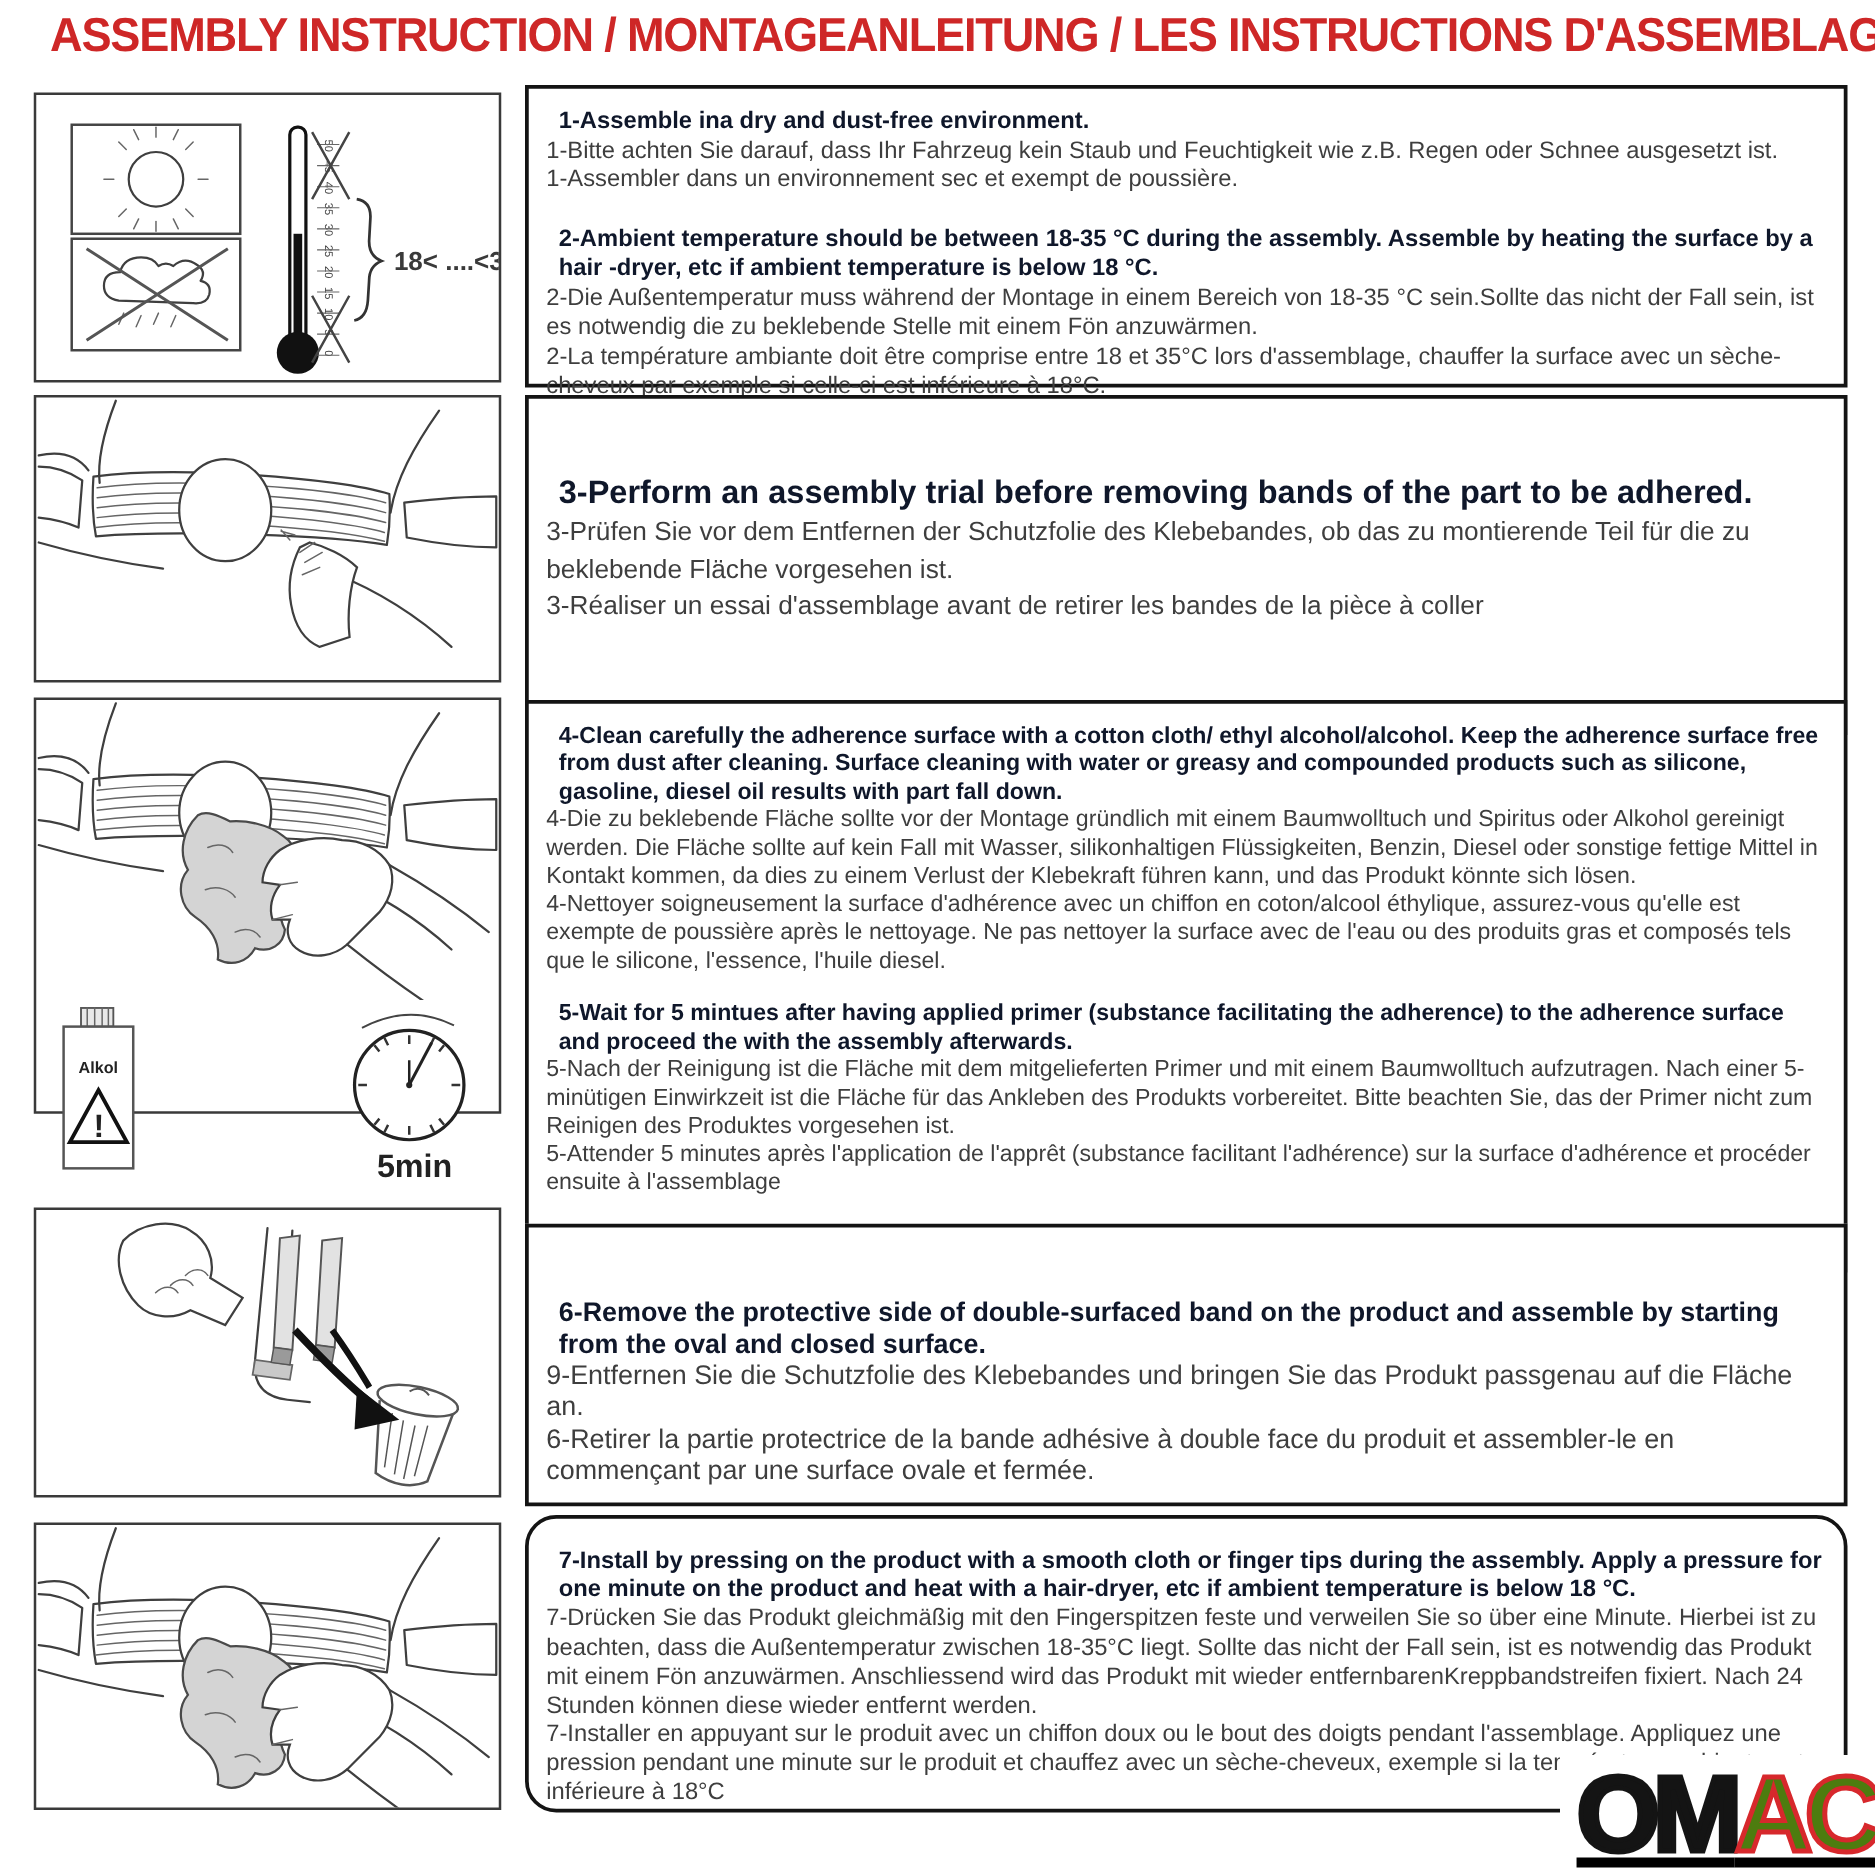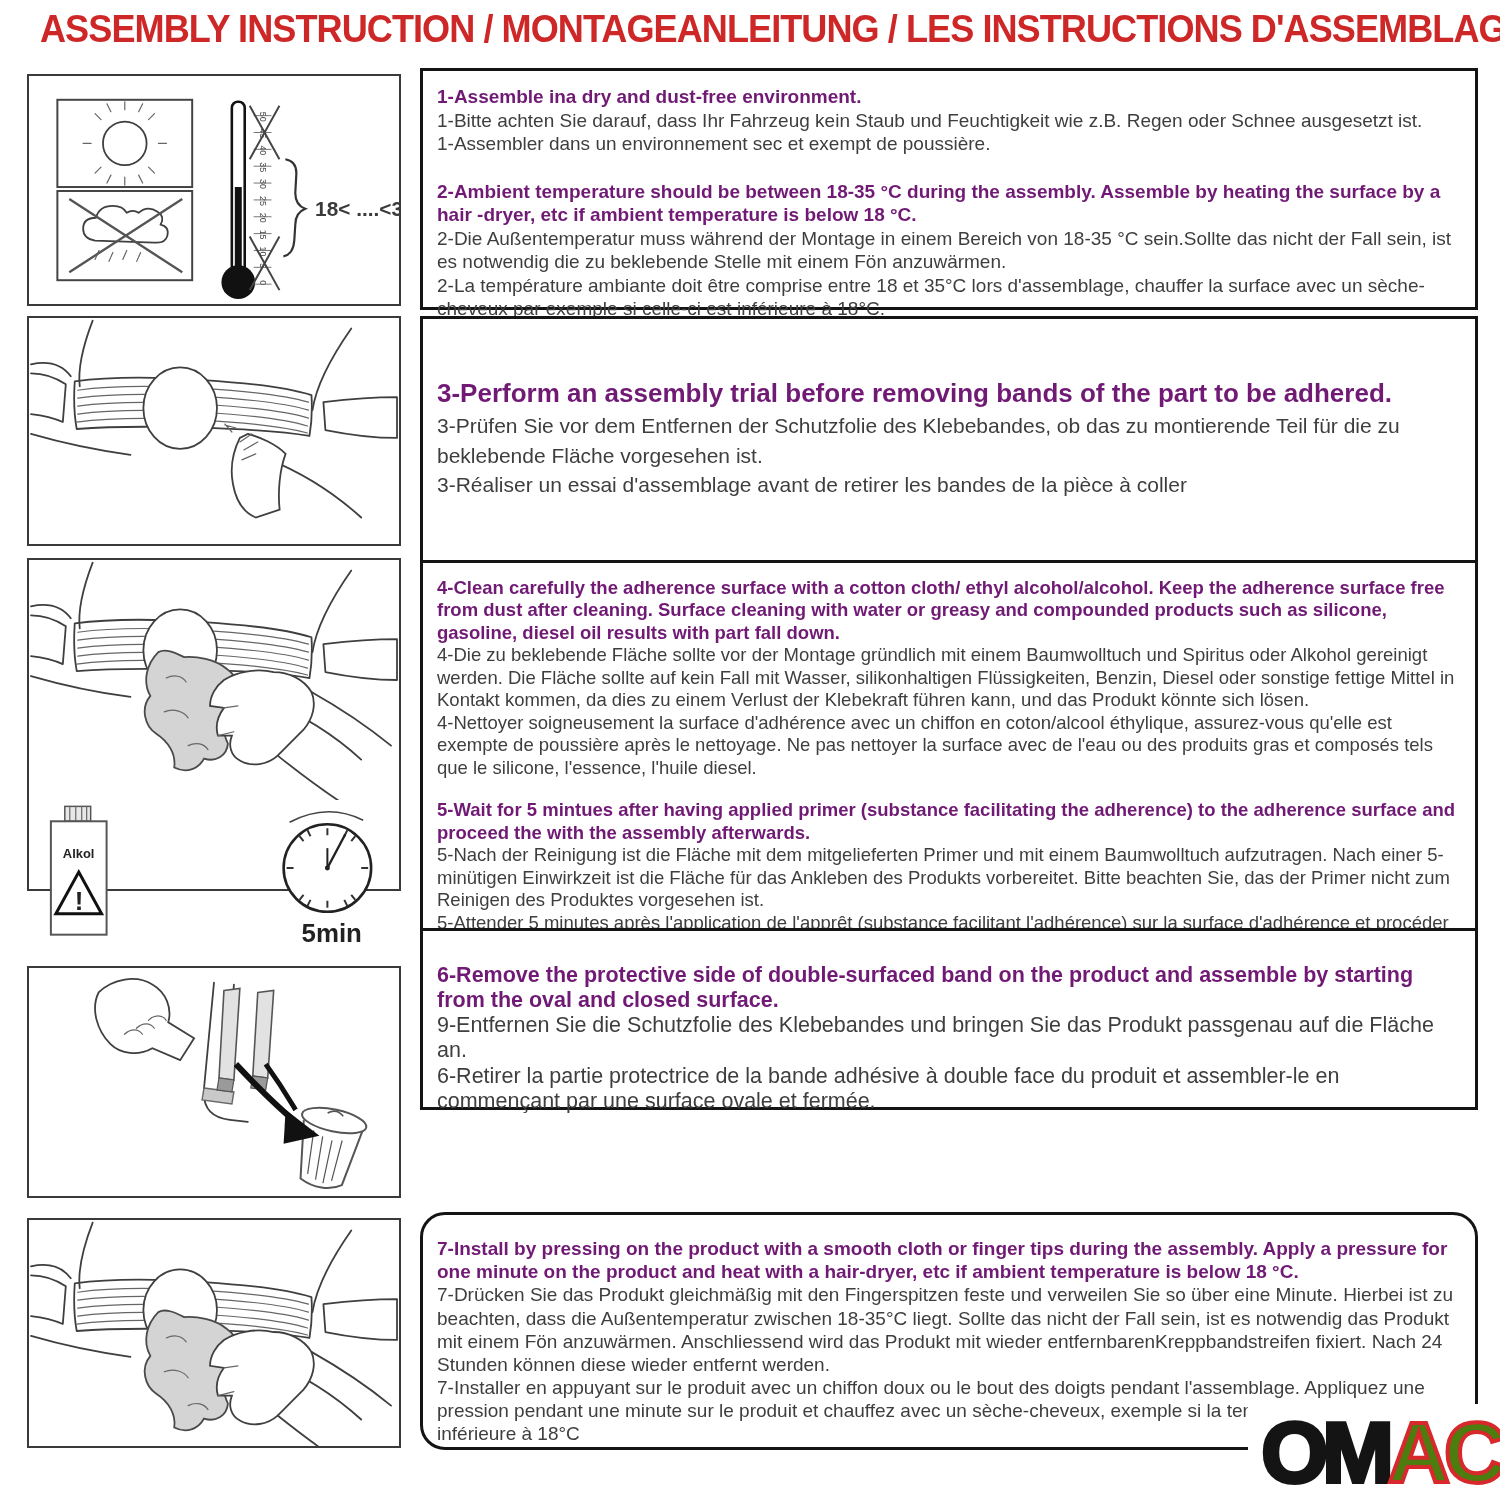--- a/index.html
+++ b/index.html
@@ -5,38 +5,38 @@
   html,body{margin:0;padding:0;background:#fff;}
   .page{position:relative;width:1500px;height:1500px;background:#fff;overflow:hidden;
         font-family:"Liberation Sans","DejaVu Sans",sans-serif;}
   .title{position:absolute;left:40px;top:8px;white-space:nowrap;
          font-size:38px;font-weight:bold;letter-spacing:-1px;color:#ce2727;
          transform:scaleX(.95);transform-origin:left center;}
   .box{position:absolute;background:#fff;box-sizing:border-box;}
   .left{left:27px;width:374px;border:2px solid #3a3a3a;}
   .right{left:420px;width:1058px;border:3px solid #141414;padding:14px 16px 8px 14px;}
   p{margin:0;}
-  .en{font-weight:bold;color:#701a75;}
+  .en{font-weight:bold;color:#0f172a;margin-left:10px;}
   .txt{color:#3e3e3e;}
   .r1 p{font-size:19px;line-height:1.24;}
   .r2 p{font-size:21px;line-height:1.4;}
   .r2 .en{font-size:26px;}
   .r3 p{font-size:18.5px;line-height:1.215;}
   .r4 p{font-size:21.5px;line-height:1.17;}
   .r5 p{font-size:19px;line-height:1.22;}
   .gap{height:24px;}
   .gap-sm{height:20px;}
   svg{display:block;}
   .ln{stroke:#3f3f3f;stroke-width:1.8;fill:none;stroke-linecap:round;stroke-linejoin:round;}
   .lnthin{stroke:#666;stroke-width:1.2;fill:none;stroke-linecap:round;}
   .tscale{font-size:9px;fill:#444;font-family:"Liberation Sans",sans-serif;}
   .thlabel{font-size:21px;font-weight:bold;fill:#3a3a3a;font-family:"Liberation Sans",sans-serif;}
   .svgtext{font-family:"Liberation Sans",sans-serif;font-weight:bold;fill:#222;}
   .logo{position:absolute;left:1248px;top:1404px;width:252px;height:96px;background:#fff;z-index:5;
-        display:flex;align-items:center;justify-content:flex-end;white-space:nowrap;}
+        display:flex;align-items:center;justify-content:flex-end;white-space:nowrap;text-decoration:underline;}
   .logo span{font-size:86px;font-weight:bold;letter-spacing:-6px;line-height:96px;}
   .logo .lb{color:#141414;-webkit-text-stroke:4px #141414;}
   .logo .lr{color:#4d7c0f;-webkit-text-stroke:4px #d7282c;}
 </style>
 </head>
 <body>
 
 <div class="page">
 
   <svg width="0" height="0" style="position:absolute" aria-hidden="true">
@@ -220,21 +220,21 @@
         <ellipse cx="300" cy="152" rx="33" ry="11" fill="#fff" stroke="#555" stroke-width="2"></ellipse>
         <path d="M292,146 q8,-7 16,0" stroke="#555" stroke-width="1.6" fill="none"></path>
       </g>
       <g>
         <path d="M208,96 C240,130 256,144 268,154" stroke="#111" stroke-width="6" fill="none"></path>
         <path d="M238,96 C254,118 262,132 268,142" stroke="#111" stroke-width="5" fill="none"></path>
         <polygon points="258,142 292,168 256,176" fill="#111"></polygon>
       </g>
     </svg>
   </div>
-  <div class="box right r4" style="top:928px;height:182px;padding-top:32px;">
+  <div class="box right r4" style="top:979px;height:226px;padding-top:56px;">
     <p class="en">6-Remove the protective side of double-surfaced band on the product and assemble by starting from the oval and closed surface.</p>
     <p class="txt">9-Entfernen Sie die Schutzfolie des Klebebandes und bringen Sie das Produkt passgenau auf die Fläche an.</p>
     <p class="txt">6-Retirer la partie protectrice de la bande adhésive à double face du produit et assembler-le en commençant par une surface ovale et fermée.</p>
   </div>
 
   <div class="box left" style="top:1218px;height:230px;">
     <svg viewBox="0 0 372 226" width="370" height="226">
       <use href="#grille"></use>
       <use href="#hand-cloth"></use>
     </svg>

